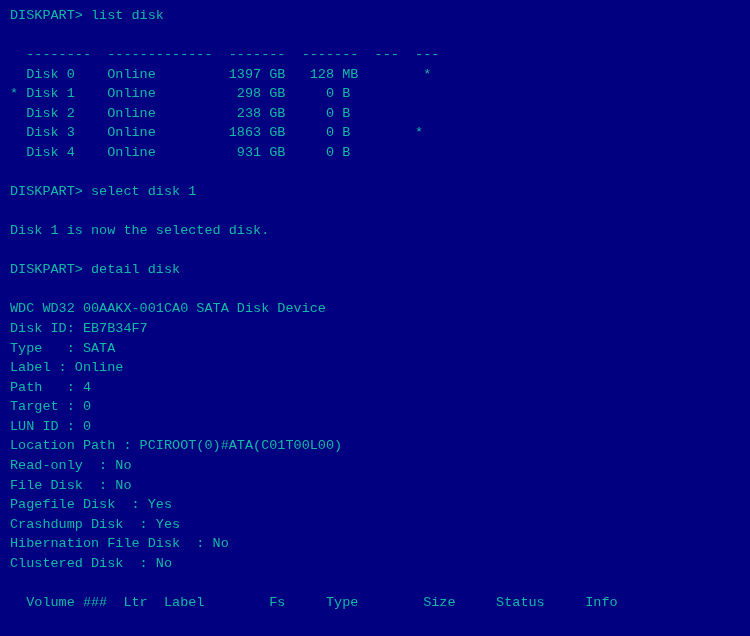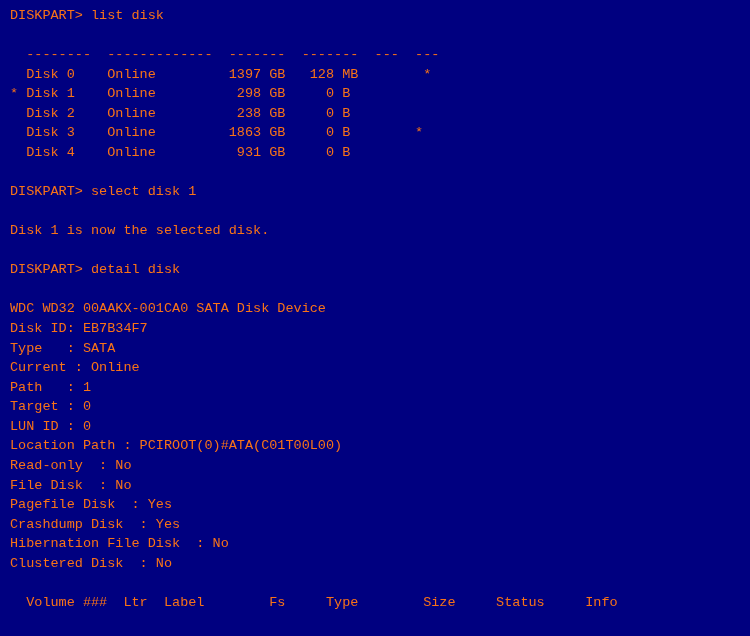--- a/index.html
+++ b/index.html
@@ -19,21 +19,21 @@
     .terminal {
       width: 750px;
       height: 636px;
       background: #000080;
       padding: 6px 10px;
       overflow: hidden;
     }
     .line {
       white-space: pre;
       line-height: 1.45;
-      color: #f97316;
+      color: #14b8a6;
     }
   </style>
 </head>
 <body>
 
 <div class="terminal">
   <div id="terminal-content">
       <div class="line">DISKPART&gt; list disk</div>
       <div class="line">&nbsp;</div>
       <div class="line">  --------  -------------  -------  -------  ---  ---</div>
@@ -45,22 +45,22 @@
       <div class="line">&nbsp;</div>
       <div class="line">DISKPART&gt; select disk 1</div>
       <div class="line">&nbsp;</div>
       <div class="line">Disk 1 is now the selected disk.</div>
       <div class="line">&nbsp;</div>
       <div class="line">DISKPART&gt; detail disk</div>
       <div class="line">&nbsp;</div>
       <div class="line">WDC WD32 00AAKX-001CA0 SATA Disk Device</div>
       <div class="line">Disk ID: EB7B34F7</div>
       <div class="line">Type   : SATA</div>
-      <div class="line">Current : Online</div>
-      <div class="line">Path   : 1</div>
+      <div class="line">Label : Online</div>
+      <div class="line">Path   : 4</div>
       <div class="line">Target : 0</div>
       <div class="line">LUN ID : 0</div>
       <div class="line">Location Path : PCIROOT(0)#ATA(C01T00L00)</div>
       <div class="line">Read-only  : No</div>
       <div class="line">File Disk  : No</div>
       <div class="line">Pagefile Disk  : Yes</div>
       <div class="line">Crashdump Disk  : Yes</div>
       <div class="line">Hibernation File Disk  : No</div>
       <div class="line">Clustered Disk  : No</div>
       <div class="line">&nbsp;</div>

